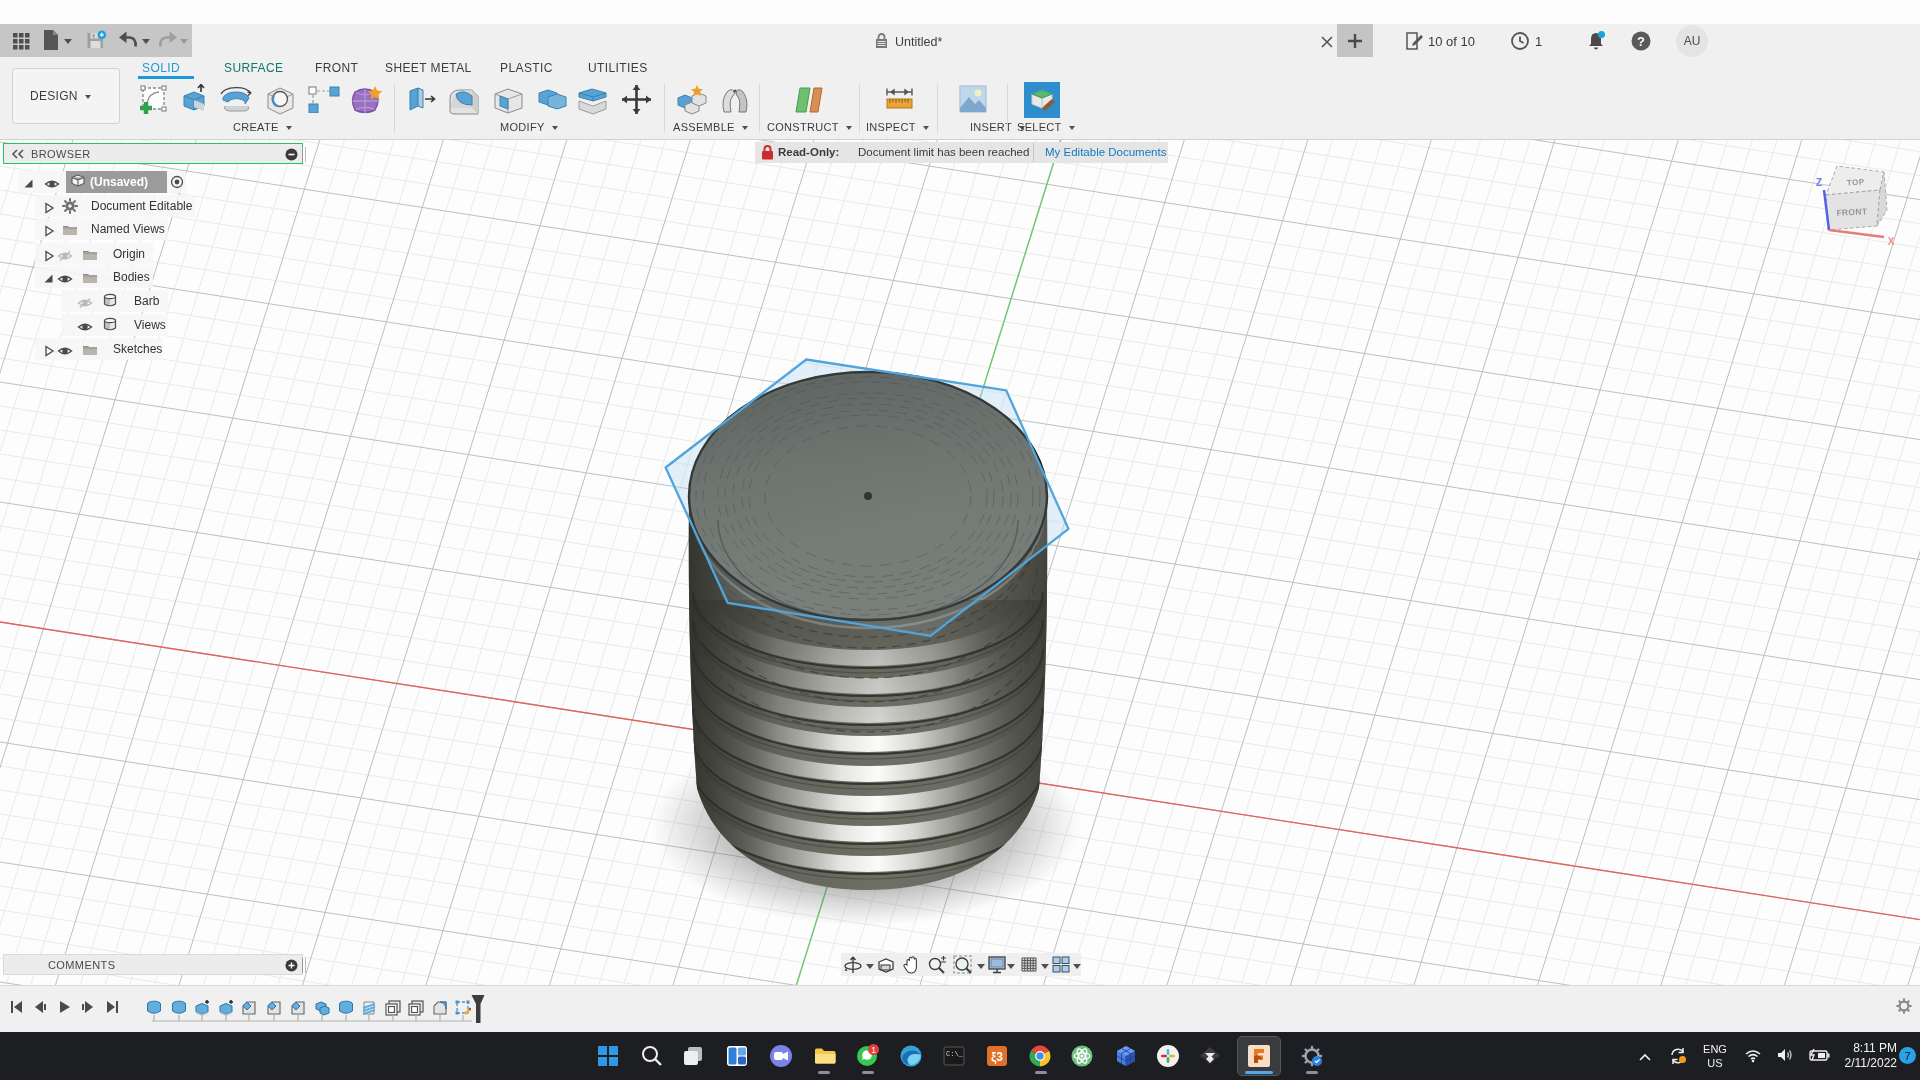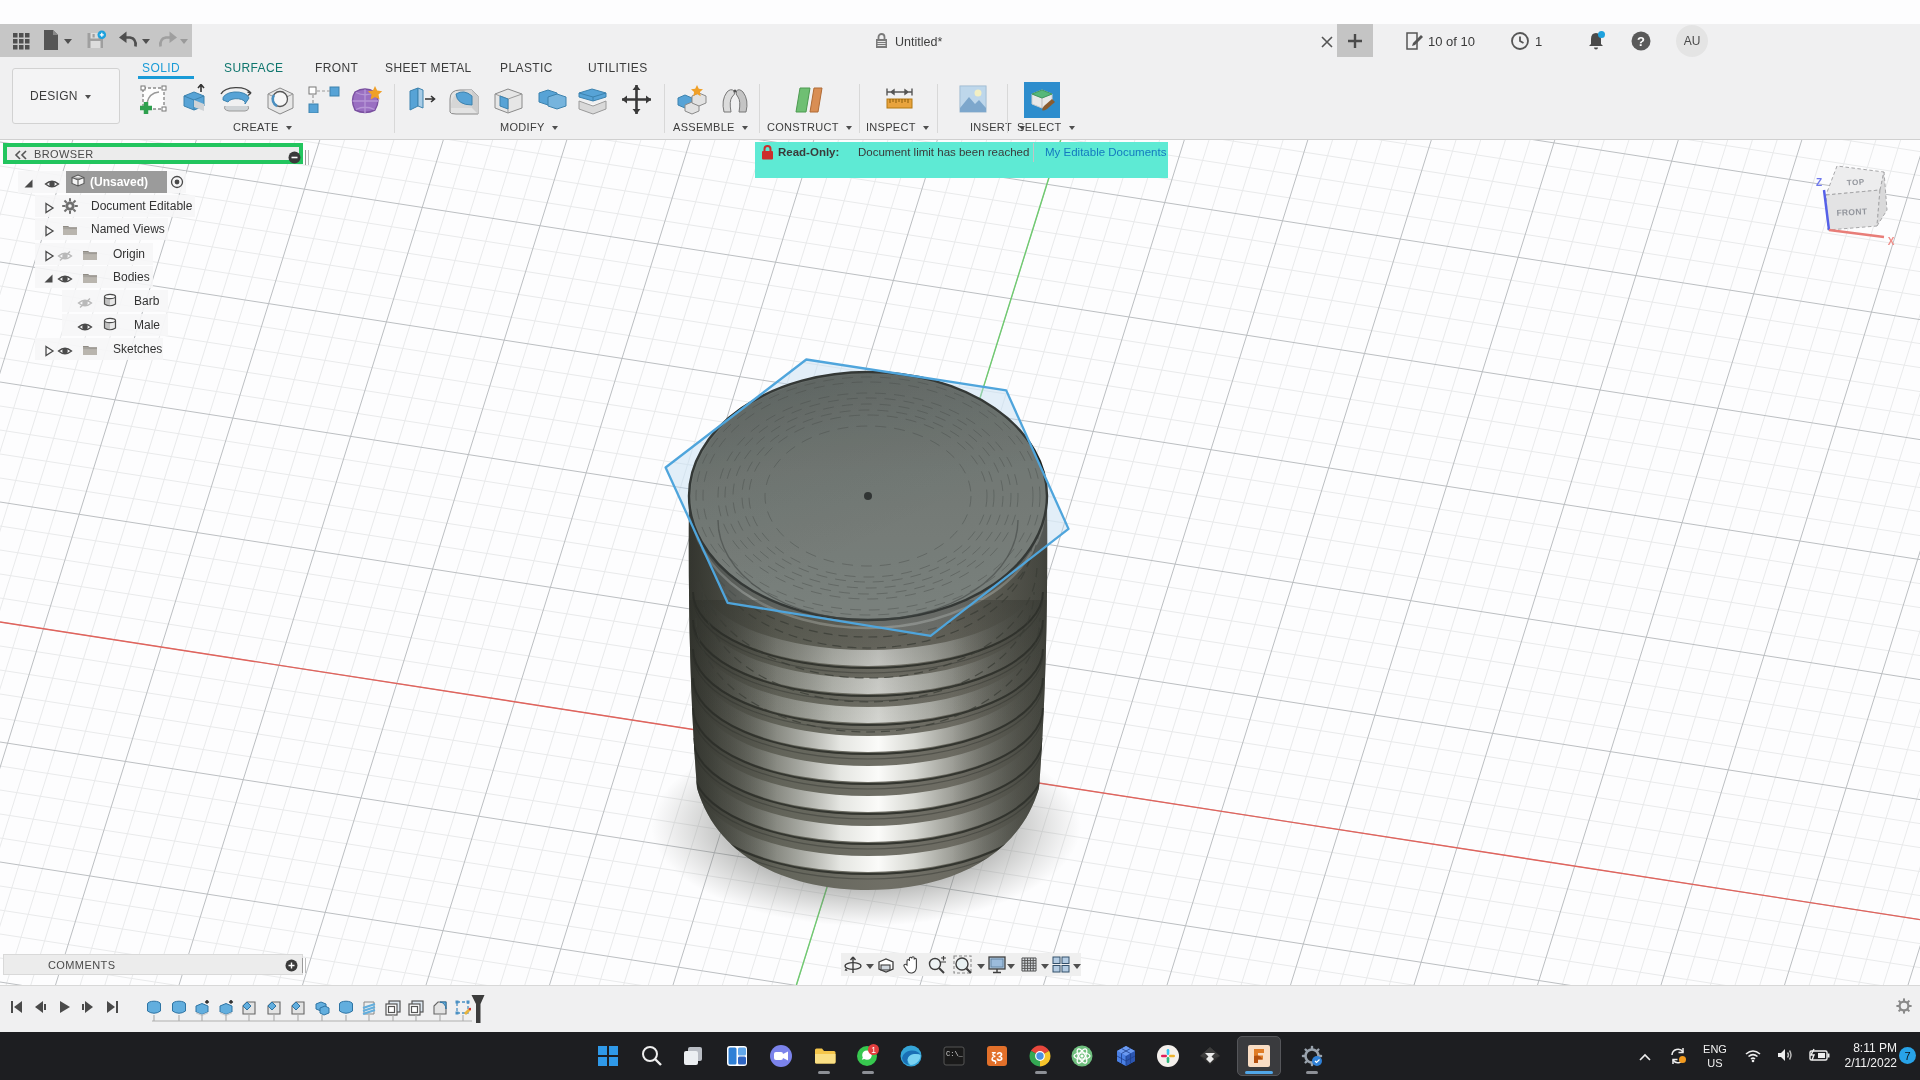--- a/index.html
+++ b/index.html
@@ -341,21 +341,21 @@
 <path d="M1826,195 L1880,190 L1884,172 L1837,166 Z" fill="#ededee" stroke="#a8a8aa" stroke-width="1" stroke-dasharray="3.5 2.5"></path>
       <path d="M1826,195 L1880,190 L1877,226 L1828,230 Z" fill="#e3e3e4" stroke="#a8a8aa" stroke-width="1" stroke-dasharray="3.5 2.5"></path>
       <path d="M1880,190 L1884,172 L1887,210 L1877,226 Z" fill="#d9d9da" stroke="#a8a8aa" stroke-width="1" stroke-dasharray="3.5 2.5"></path>
       <text x="1856" y="185" font-size="8" fill="#92959c" text-anchor="middle" transform="rotate(-4 1856 185)" font-weight="bold" letter-spacing="0.5">TOP</text>
       <text x="1852" y="215" font-size="8.5" fill="#92959c" text-anchor="middle" transform="rotate(-3 1852 215)" font-weight="bold" letter-spacing="0.3">FRONT</text>
       <path d="M1824,190 L1829,230" stroke="#5560e8" stroke-width="2.4"></path>
       <text x="1819" y="186" font-size="10" fill="#7079ee" font-weight="bold" text-anchor="middle">Z</text>
       <path d="M1829,230 L1884,237" stroke="#e87d78" stroke-width="2.4"></path>
       <text x="1891" y="245" font-size="10" fill="#ef8d88" font-weight="bold" text-anchor="middle">X</text>
 </svg>
-<div style="position:absolute;left:3px;top:143px;width:300px;height:21px;background:#ececec;border:4px solid #22c55e;display:flex;align-items:flex-end">
+<div style="position:absolute;left:3px;top:143px;width:300px;height:21px;background:#ececec;border:1px solid #22c55e;display:flex;align-items:center">
 <svg width="14" height="10" style="margin-left:7px">
         <path d="M6 1 L2 5 L6 9 M12 1 L8 5 L12 9" fill="none" stroke="#555" stroke-width="1.6"></path>
       </svg>
 <span style="font-size:11px;color:#4a4a4a;margin-left:6px;letter-spacing:0.4px">BROWSER</span>
 <svg width="13" height="13" style="position:absolute;left:281px;top:4px">
         <circle cx="6.5" cy="6.5" r="6" fill="#3a3a3a"></circle>
         <path d="M3.5 6.5 h6" stroke="#fff" stroke-width="1.6"></path>
       </svg>
 <div style="position:absolute;left:298px;top:3px;width:1px;height:15px;background:#999"></div>
 <div style="position:absolute;left:301px;top:3px;width:1px;height:15px;background:#bbb"></div>
@@ -455,38 +455,38 @@
     <div class="brow" style="top:314px;left:62px;width:106px">
       <span class="bi" style="left:15px;top:5px"><svg width="16" height="12" viewBox="0 0 16 12" style="">
           <path d="M1.5 6 Q8 0.5 14.5 6 Q8 11.5 1.5 6 Z" fill="none" stroke="#4a4a4a" stroke-width="1.4"></path>
           <circle cx="8" cy="6" r="2.7" fill="#4a4a4a"></circle>
         </svg></span>
       <span class="bi" style="left:40px;top:3px"><svg width="16" height="16" viewBox="0 0 16 16" style="">
           <path d="M2.5 3.5 L2.5 11 Q8 14.5 13.5 11 L13.5 3.5" fill="#e8e8e8" stroke="#4a4a4a" stroke-width="1.2"></path>
           <ellipse cx="8" cy="3.5" rx="5.5" ry="2.2" fill="#fafafa" stroke="#4a4a4a" stroke-width="1.2"></ellipse>
           <path d="M2.5 3.5 L2.5 11 Q4.5 13 8 13.2 L8 5.7 Q4.5 5.6 2.5 3.5" fill="rgba(120,120,120,0.35)"></path>
         </svg></span>
-      <span class="bt" style="left:72px">Male</span>
+      <span class="bt" style="left:72px">Views</span>
     </div>
     <div class="brow" style="top:338px;left:35px;width:128px">
       <span class="bi" style="left:7px;top:5px"><svg width="13" height="12" viewBox="0 0 13 12" style="">
           <polygon points="4,1.5 11,6 4,10.5" fill="none" stroke="#4a4a4a" stroke-width="1.3"></polygon>
         </svg></span>
       <span class="bi" style="left:22px;top:5px"><svg width="16" height="12" viewBox="0 0 16 12" style="">
           <path d="M1.5 6 Q8 0.5 14.5 6 Q8 11.5 1.5 6 Z" fill="none" stroke="#4a4a4a" stroke-width="1.4"></path>
           <circle cx="8" cy="6" r="2.7" fill="#4a4a4a"></circle>
         </svg></span>
       <span class="bi" style="left:47px;top:4px"><svg width="16" height="13" viewBox="0 0 16 13" style="">
           <path d="M1 3.5 L1 12 L15 12 L15 4.8 L7.5 4.8 L6.3 3.5 Z" fill="#a6a39d"></path>
           <path d="M1 3.5 L6.3 3.5 L7.5 4.8 L15 4.8" fill="none" stroke="#8f8b84" stroke-width="1"></path>
           <rect x="1" y="6.2" width="14" height="5.8" fill="#b9b5ae"></rect>
         </svg></span>
       <span class="bt" style="left:78px">Sketches</span>
     </div>
-<div style="position:absolute;left:755px;top:142px;width:413px;height:36px;background:#5eead4;white-space:nowrap">
+<div style="position:absolute;left:755px;top:142px;width:413px;height:21px;background:#e5e5e5;white-space:nowrap">
 <svg width="13" height="15" viewBox="0 0 13 15" style="position:absolute;left:6px;top:3px">
         <rect x="1" y="6" width="11" height="8.5" rx="1" fill="#cc2c2c"></rect>
         <path d="M3.5 6 V4 a3 3 0 0 1 6 0 V6" fill="none" stroke="#cc2c2c" stroke-width="2"></path>
       </svg>
 <span style="position:absolute;left:23px;top:4px;font-size:11.5px;font-weight:bold;color:#3a3a3a">Read-Only:</span>
 <span style="position:absolute;left:103px;top:4px;font-size:11.5px;color:#3a3a3a">Document limit has been reached</span>
 <div style="position:absolute;left:278px;top:1px;width:1px;height:19px;background:#c4c4c4"></div>
 <span style="position:absolute;left:290px;top:4px;font-size:11.5px;color:#1379bf">My Editable Documents</span>
 </div>
 <div style="position:absolute;left:3px;top:954px;width:300px;height:21px;background:#ececec;border:1px solid #d9d9d9;display:flex;align-items:center">

